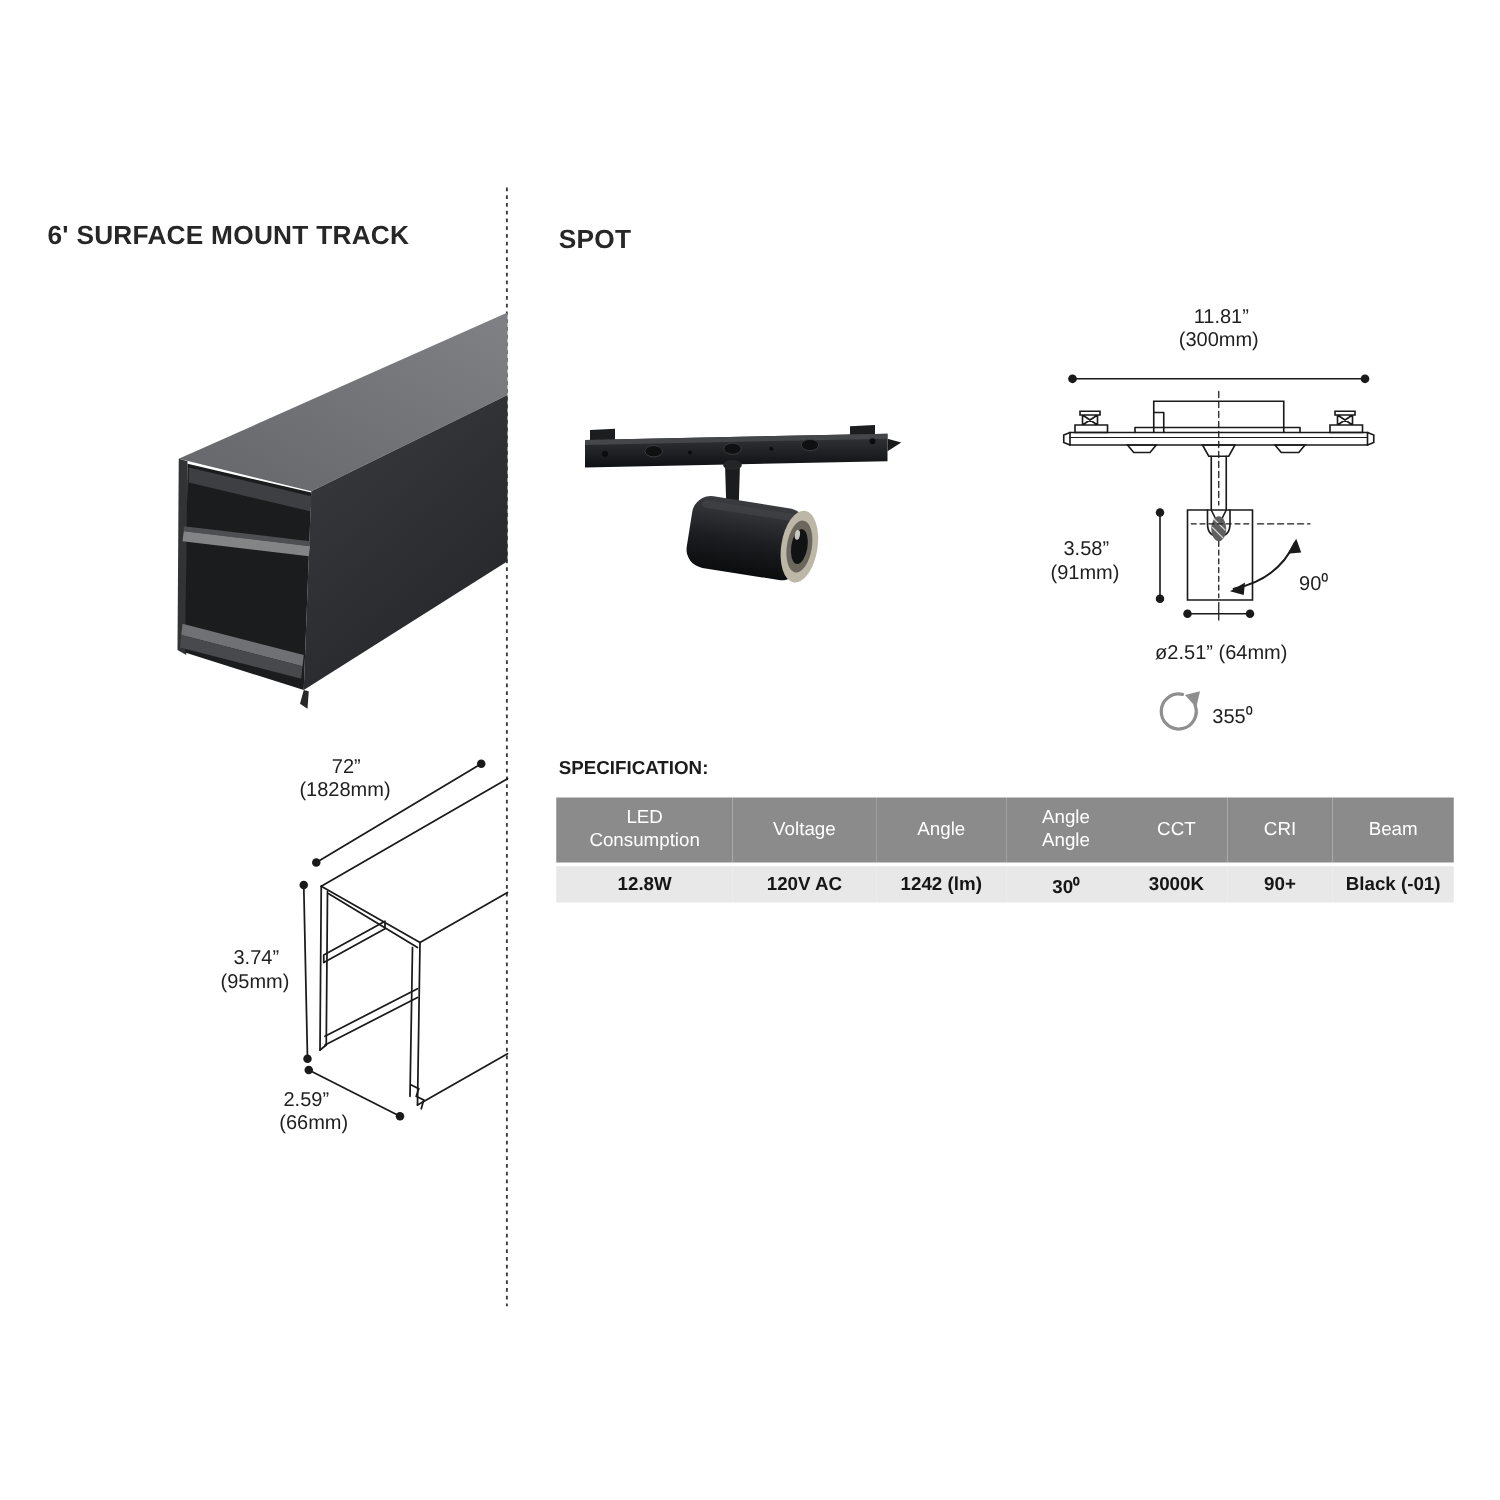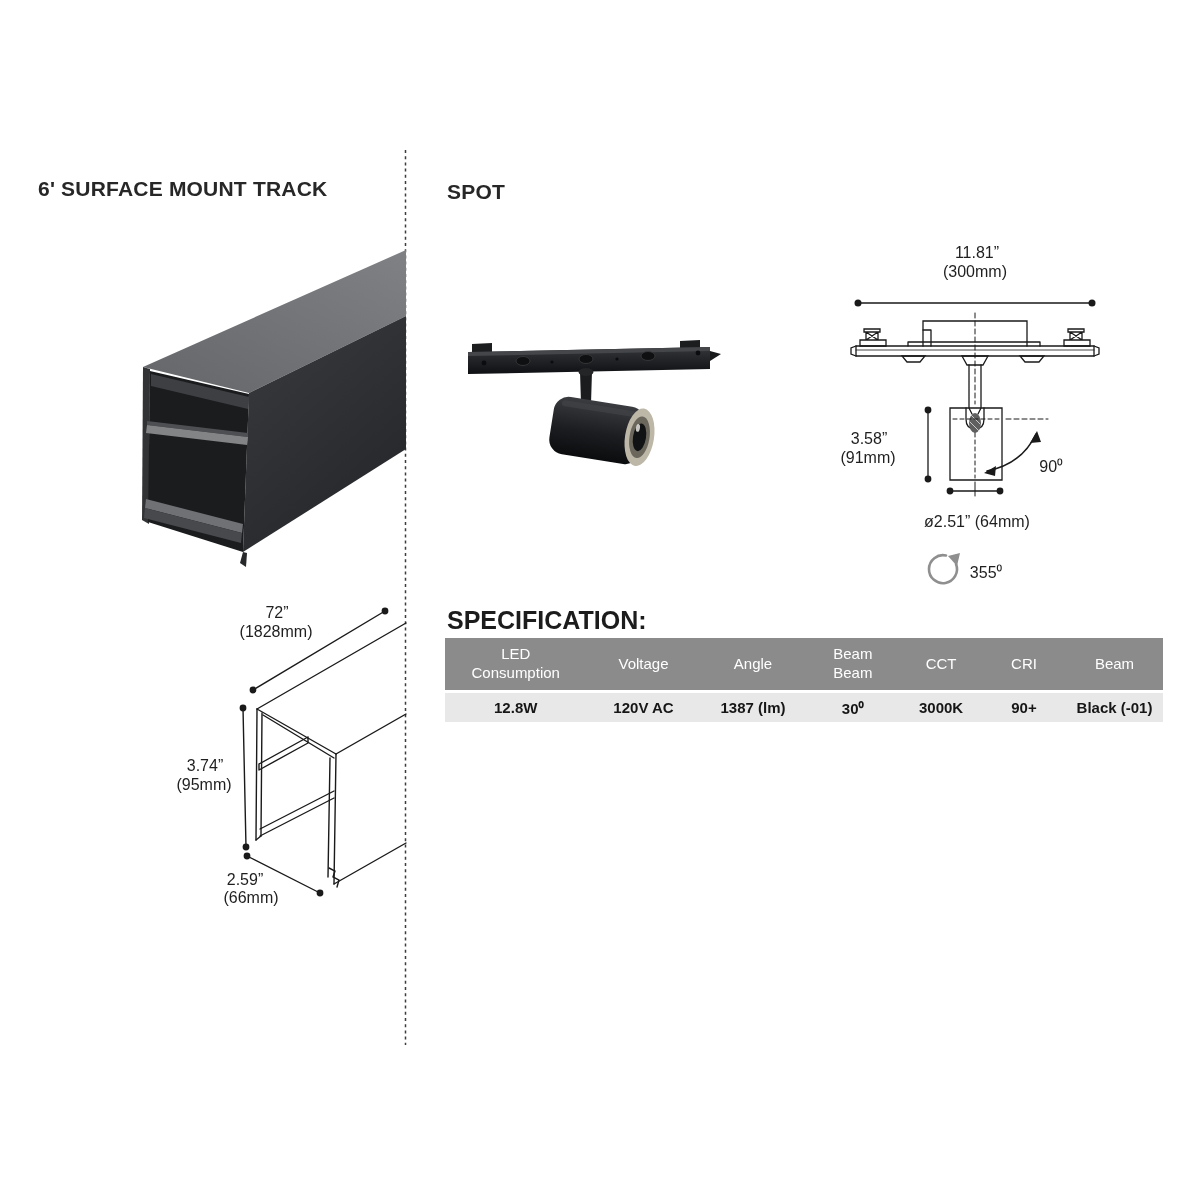--- a/index.html
+++ b/index.html
@@ -2,21 +2,21 @@
 <html><head>
 <meta charset="utf-8">
 <style>
   html,body{margin:0;padding:0;background:#ffffff;}
   .page{position:relative;width:1200px;height:1200px;background:#ffffff;overflow:hidden;
         font-family:"Liberation Sans",sans-serif;color:#1d1d1d;}
   .layer{position:absolute;left:0;top:0;}
   .title{position:absolute;font-weight:700;font-size:21px;color:#272727;letter-spacing:.2px;white-space:nowrap;text-align:right;}
   .title-left{left:38px;top:177px;}
   .title-spot{left:447px;top:164px;margin-top:16px;}
-  .spec-title{position:absolute;left:447px;top:606px;font-weight:700;font-size:25px;color:#1c1c1c;text-align:right;}
+  .spec-title{position:absolute;left:447px;top:606px;font-weight:700;font-size:15px;color:#1c1c1c;text-align:right;}
   table.spec{position:absolute;left:445px;top:635px;width:718px;border-collapse:separate;border-spacing:0 3px;table-layout:fixed;}
   table.spec th{background:#8b8b8b;color:#ffffff;font-weight:400;font-size:15px;line-height:1.25;
                 height:52px;text-align:center;vertical-align:middle;padding:0 8px;}
   table.spec th.wrap-tight{padding:0 20px;}
   table.spec td{background:#e8e8e8;color:#161616;font-weight:700;font-size:15px;height:29px;
                 text-align:center;vertical-align:middle;padding:0 4px;}
   svg text{font-family:"Liberation Sans",sans-serif;fill:#1f1f1f;}
   svg text.dim{font-size:16px;text-anchor:middle;}
 </style>
 </head>
@@ -174,31 +174,31 @@
       <col style="width:13.2%">
         <col style="width:11.4%">
         <col style="width:11.7%">
         <col style="width:13.5%">
     </colgroup>
     <thead>
       <tr>
         <th class="wrap-tight">LED Consumption</th>
         <th>Voltage</th>
         <th>Angle</th>
-        <th class="wrap-tight">Beam Beam</th>
+        <th class="wrap-tight">Angle Angle</th>
         <th>CCT</th>
         <th>CRI</th>
         <th>Beam</th>
       </tr>
     </thead>
     <tbody>
       <tr>
         <td>12.8W</td>
         <td>120V AC</td>
-        <td>1387 (lm)</td>
+        <td>1242 (lm)</td>
         <td>30⁰</td>
         <td>3000K</td>
         <td>90+</td>
         <td>Black (-01)</td>
       </tr>
     </tbody>
   </table>
 
 </div>
 

